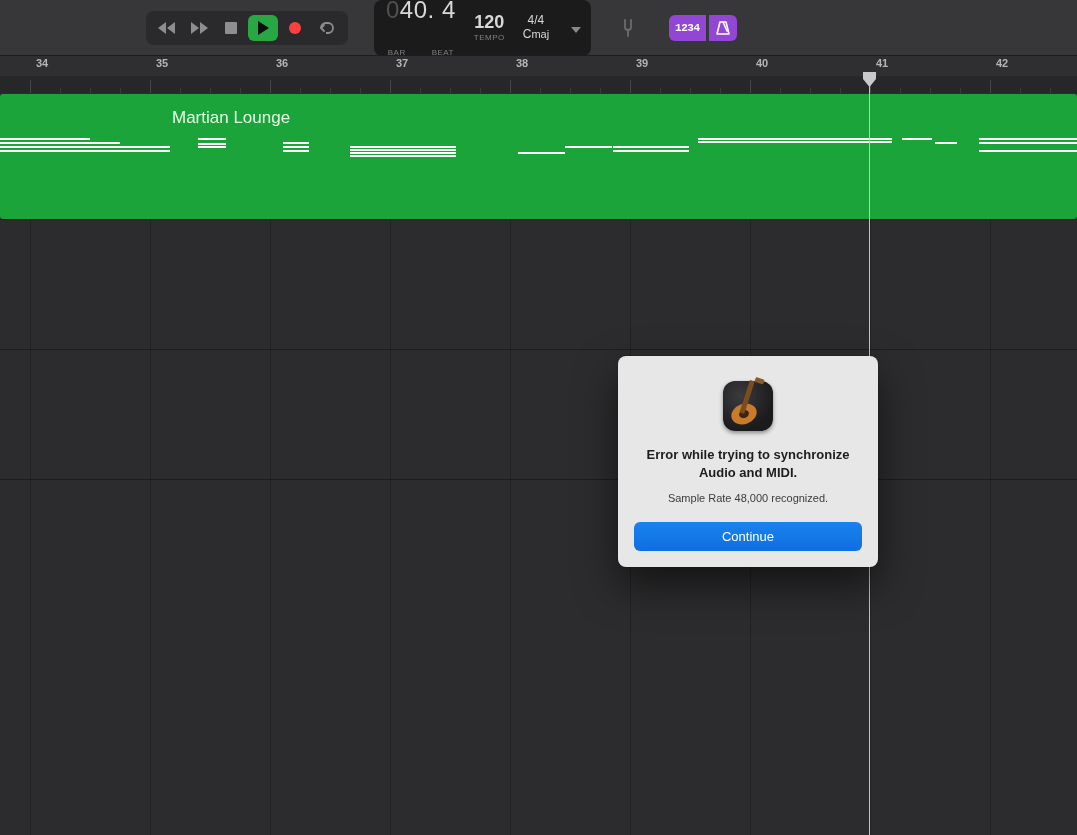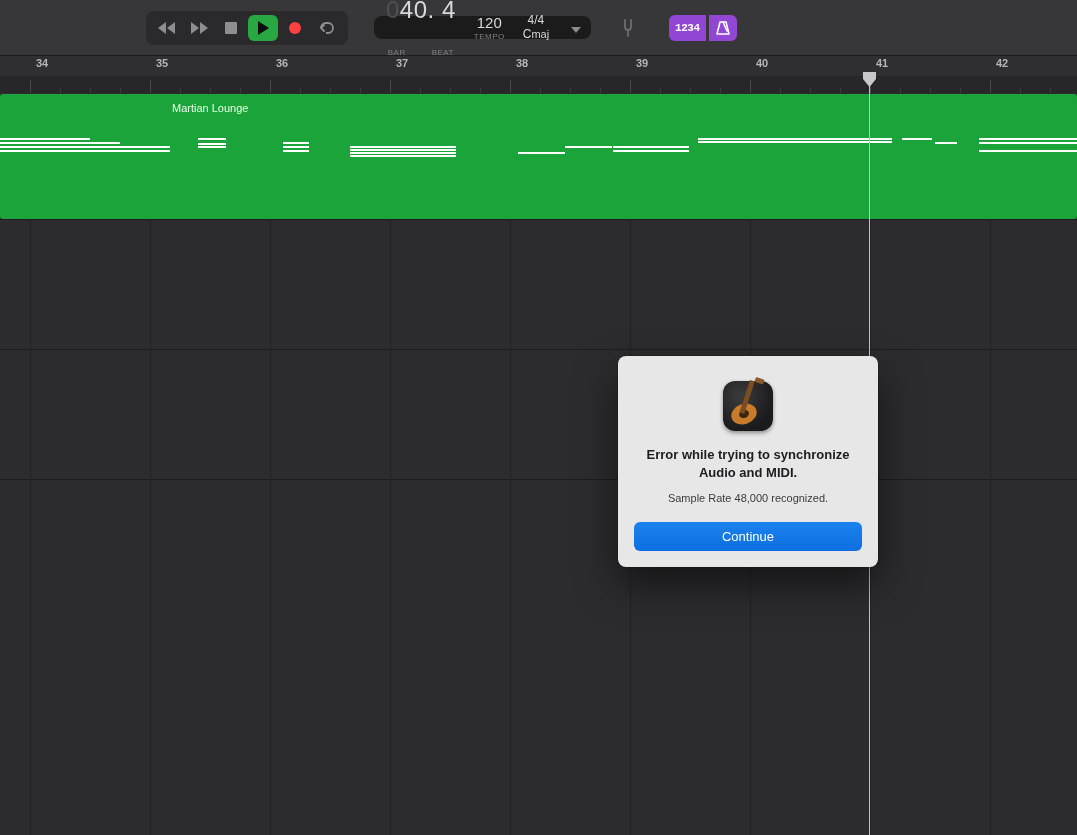--- a/index.html
+++ b/index.html
@@ -40,21 +40,21 @@
     justify-content: center;
     border-radius: 6px;
     cursor: pointer;
   }
   .tbtn.play { background: #29a742; }
   .tbtn svg { display:block; }
 
   .lcd {
     background: #1b1b1c;
     border-radius: 8px;
-    height: 23px;
+    height: 56px;
     display: flex;
     align-items: stretch;
     padding: 0 6px 0 12px;
     gap: 18px;
     margin-left: 12px;
   }
   .lcd-col {
     display: flex;
     flex-direction: column;
     justify-content: center;
@@ -63,22 +63,22 @@
   .lcd-big {
     font-size: 24px;
     font-weight: 500;
     color: #d8d8d8;
     line-height: 1;
     letter-spacing: 0.5px;
     white-space: nowrap;
   }
   .lcd-big .dim { color: #4f5052; }
   .lcd-tempo {
-    font-size: 15px;
-    font-weight: 400;
+    font-size: 18px;
+    font-weight: 700;
     color: #d8d8d8;
     line-height: 1;
   }
   .lcd-meta {
     font-size: 12px;
     font-weight: 500;
     color: #d8d8d8;
     line-height: 1.15;
     text-align: center;
   }
@@ -185,22 +185,22 @@
   .region {
     position: absolute;
     top: 1px; left: 0; right: 0;
     height: 125px;
     background: #1aa43a;
     border-radius: 3px;
     overflow: hidden;
   }
   .region-name {
     position: absolute;
-    top: 8px;
-    font-size: 11px;
+    top: 14px;
+    font-size: 17px;
     font-weight: 500;
     color: #e8ffe8;
     white-space: nowrap;
   }
   .midi-note {
     position: absolute;
     height: 1.6px;
     background: #ffffff;
   }
 

